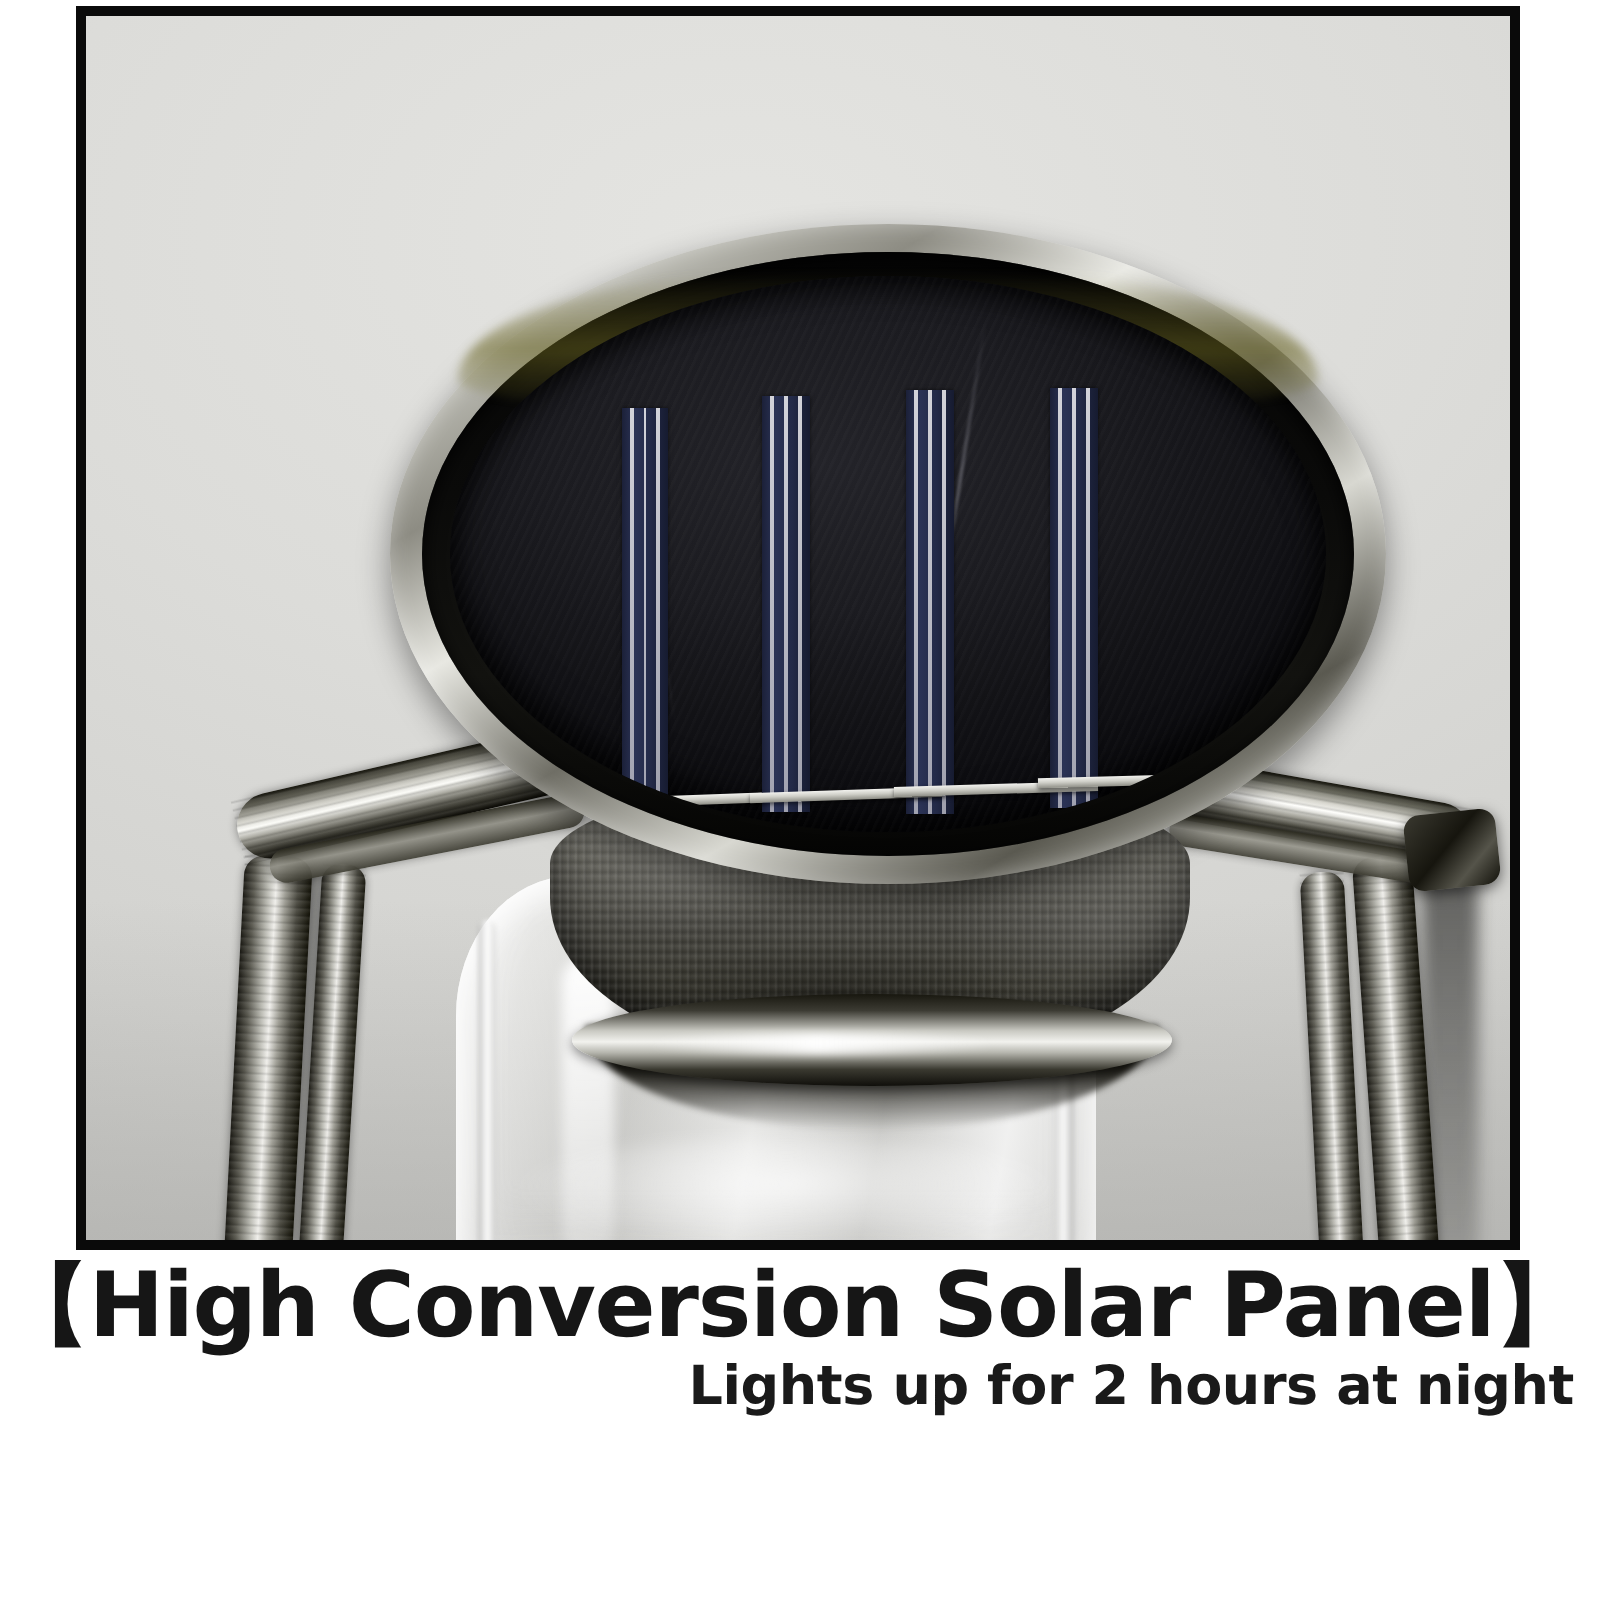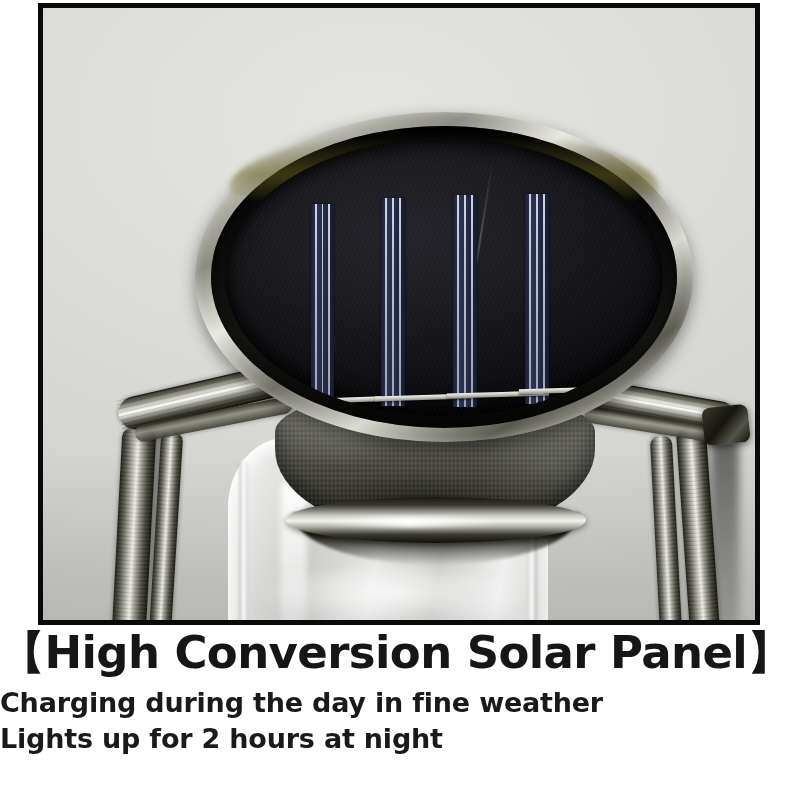--- a/index.html
+++ b/index.html
@@ -437,21 +437,21 @@
     height: 5px;
     background: linear-gradient(to bottom, #f2f2ee 0%, #cfcfc8 45%, #8e8e86 100%);
     box-shadow: 0 1px 2px rgba(0,0,0,0.55);
   }
 
   
   .caption {
     position: absolute;
     left: 0; right: 13px;
     top: 630px;
-    text-align: left;
+    text-align: right;
   }
   .headline {
     font-family: "DejaVu Sans", "Liberation Sans", sans-serif;
     font-size: 45px;
     font-weight: 700;
     line-height: 1.02;
     color: #161616;
     letter-spacing: -0.6px;
     white-space: nowrap;
     margin: 0;
@@ -553,17 +553,16 @@
         <div class="busbar" style="left:60px; top:260px; width:96px; transform:rotate(-2.1deg);"></div>
         <div class="busbar" style="left:150px; top:257px; width:96px; transform:rotate(-1.9deg);"></div>
         <div class="busbar" style="left:222px; top:254px; width:102px; transform:rotate(-1.7deg);"></div>
         <div class="busbar" style="left:294px; top:250px; width:84px; transform:rotate(-1.6deg);"></div>
       </div>
     </div>
   </div>
 
   <div class="caption">
     <p class="headline">【High Conversion Solar Panel】</p>
-    <p class="subline first">Charging during the day in fine weather</p>
     <p class="subline">Lights up for 2 hours at night</p>
   </div>
 
 </div>
 
 </body></html>

